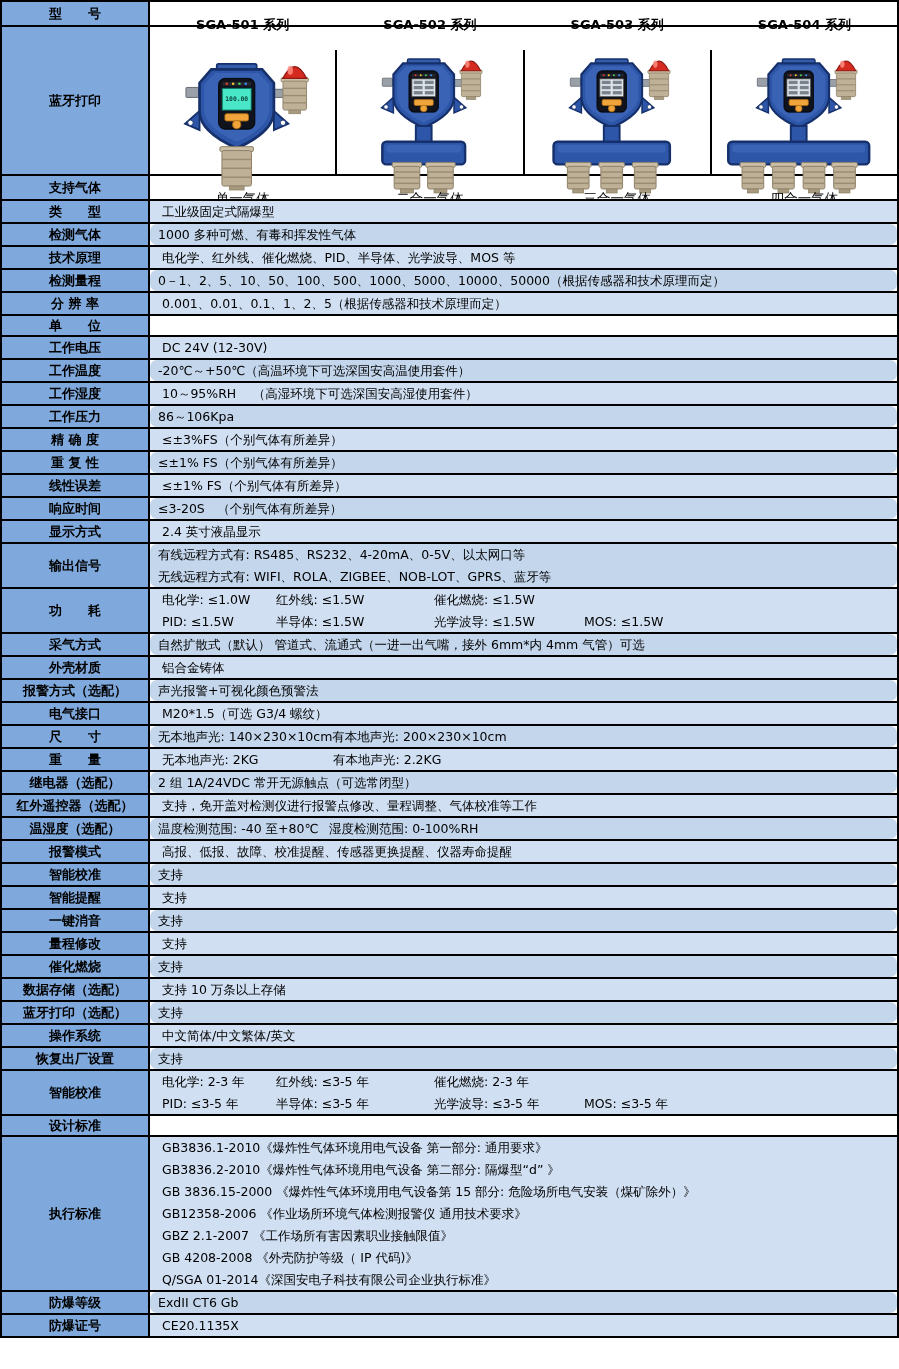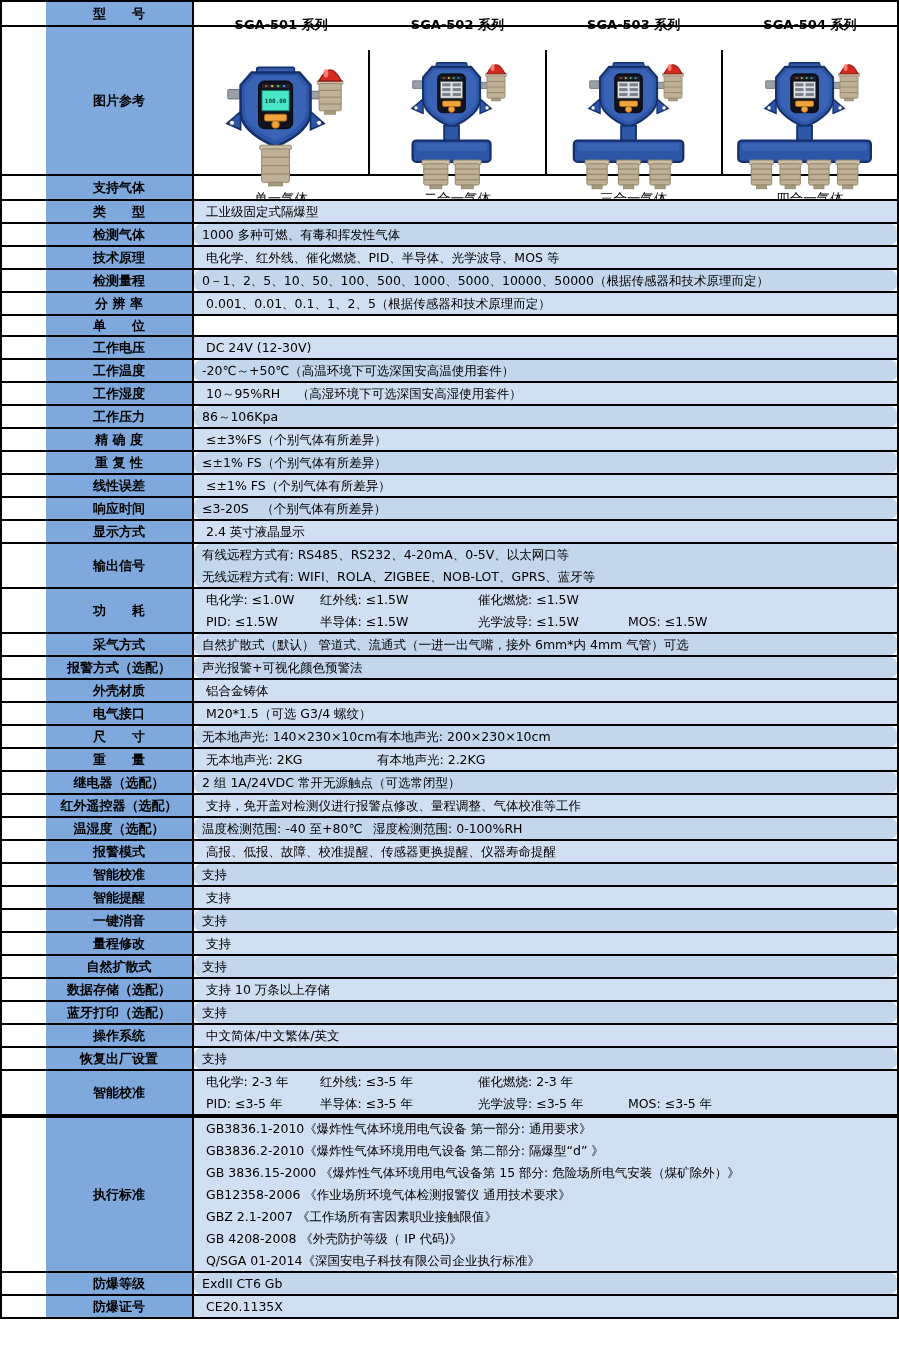--- a/index.html
+++ b/index.html
@@ -3,21 +3,21 @@
 <meta charset="utf-8">
 <style>
   html,body{margin:0;padding:0;background:#ffffff;}
   body{width:899px;font-family:"DejaVu Sans","Liberation Sans",sans-serif;color:#000;}
   .sheet{width:899px;box-sizing:border-box;border:2px solid var(--border,#000);background:#fff;}
   .trow{display:flex;border-bottom:2px solid var(--border,#000);align-items:stretch;}
   .trow:last-child{border-bottom:none;}
   .cell{box-sizing:border-box;}
   .lbl{width:148px;min-width:148px;background:var(--label-bg,#7fa9dc);border-right:2px solid var(--border,#000);
        display:flex;align-items:center;justify-content:center;text-align:right;
-       font-weight:bold;font-size:13px;line-height:15px;padding:2px 3px;white-space:pre-wrap;margin-left:44px;}
+       font-weight:bold;font-size:13px;line-height:15px;padding:2px 3px;white-space:pre-wrap;}
   .vals{flex:1;display:flex;min-width:0;margin-top:23px;}
   .vcell{flex:1;display:flex;align-items:center;justify-content:center;border-right:2px solid var(--border,#000);
          font-size:13px;font-weight:bold;min-width:0;}
   .vcell:last-child{border-right:none;}
   .header-row{height:23px;}
   .header-row .vcell{background:var(--header-bg,#c9daf0);}
   .image-row .vcell{background:#ffffff;padding:0;align-items:flex-start;}
   .image-row{height:147px;}
   .gas-row{height:23px;}
   .gas-row .vcell{background:var(--row-light,#d0dff2);font-weight:normal;font-size:13.5px;}
@@ -45,21 +45,21 @@
     <div class="cell lbl">型　　号</div>
     <div class="vals" id="model-cells">
         <div class="vcell">SGA-501 系列</div>
         <div class="vcell">SGA-502 系列</div>
         <div class="vcell">SGA-503 系列</div>
         <div class="vcell">SGA-504 系列</div>
       </div>
   </div>
 
   <div class="trow image-row">
-    <div class="cell lbl">图片参考</div>
+    <div class="cell lbl">蓝牙打印</div>
     <div class="vals" id="image-cells">
         <div class="vcell image-cell">
           <svg width="100%" height="145" viewBox="0 0 188 145" preserveAspectRatio="xMidYMid meet">
             <g transform="translate(42,13) scale(0.92)">
               <rect x="-6" y="26" width="14" height="11" rx="1" fill="#9aa0a8" stroke="#5c616a"></rect>
               <rect x="90" y="28" width="16" height="9" fill="#9aa0a8" stroke="#5c616a"></rect>
               <rect x="99" y="15" width="30" height="5" rx="1.5" fill="#cabfa6" stroke="#8d8066" stroke-width="1"></rect>
               <rect x="101" y="19" width="26" height="32" rx="2" fill="#bfb198" stroke="#8d8066" stroke-width="1"></rect>
               <line x1="101" y1="27" x2="127" y2="27" stroke="#9a8d72" stroke-width="1.5"></line>
               <line x1="101" y1="35" x2="127" y2="35" stroke="#9a8d72" stroke-width="1.5"></line>
@@ -385,32 +385,32 @@
           <div class="line" data-segs="4"><span class="seg">PID: ≤1.5W</span><span class="seg">半导体: ≤1.5W</span><span class="seg">光学波导: ≤1.5W</span><span class="seg">MOS: ≤1.5W</span></div>
         </div>
       </div>
       <div class="trow">
         <div class="cell lbl">采气方式</div>
         <div class="cell value dark">
           <div class="line" data-segs="1"><span class="seg">自然扩散式（默认） 管道式、流通式（一进一出气嘴，接外 6mm*内 4mm 气管）可选</span></div>
         </div>
       </div>
       <div class="trow">
+        <div class="cell lbl">外壳材质</div>
+        <div class="cell value light">
+          <div class="line" data-segs="1"><span class="seg">铝合金铸体</span></div>
+        </div>
+      </div>
+      <div class="trow">
         <div class="cell lbl">报警方式（选配）</div>
         <div class="cell value dark">
           <div class="line" data-segs="1"><span class="seg">声光报警+可视化颜色预警法</span></div>
         </div>
       </div>
       <div class="trow">
-        <div class="cell lbl">外壳材质</div>
-        <div class="cell value light">
-          <div class="line" data-segs="1"><span class="seg">铝合金铸体</span></div>
-        </div>
-      </div>
-      <div class="trow">
         <div class="cell lbl">电气接口</div>
         <div class="cell value light">
           <div class="line" data-segs="1"><span class="seg">M20*1.5（可选 G3/4 螺纹）</span></div>
         </div>
       </div>
       <div class="trow">
         <div class="cell lbl">尺　　寸</div>
         <div class="cell value dark">
           <div class="line" data-segs="2"><span class="seg">无本地声光: 140×230×10cm</span><span class="seg">有本地声光: 200×230×10cm</span></div>
         </div>
@@ -463,21 +463,21 @@
           <div class="line" data-segs="1"><span class="seg">支持</span></div>
         </div>
       </div>
       <div class="trow">
         <div class="cell lbl">量程修改</div>
         <div class="cell value light">
           <div class="line" data-segs="1"><span class="seg">支持</span></div>
         </div>
       </div>
       <div class="trow">
-        <div class="cell lbl">自然扩散式</div>
+        <div class="cell lbl">催化燃烧</div>
         <div class="cell value dark">
           <div class="line" data-segs="1"><span class="seg">支持</span></div>
         </div>
       </div>
       <div class="trow">
         <div class="cell lbl">数据存储（选配）</div>
         <div class="cell value light">
           <div class="line" data-segs="1"><span class="seg">支持 10 万条以上存储</span></div>
         </div>
       </div>
@@ -500,20 +500,21 @@
         </div>
       </div>
       <div class="trow">
         <div class="cell lbl">智能校准</div>
         <div class="cell value light">
           <div class="line" data-segs="3"><span class="seg">电化学: 2-3 年</span><span class="seg">红外线: ≤3-5 年</span><span class="seg">催化燃烧: 2-3 年</span></div>
           <div class="line" data-segs="4"><span class="seg">PID: ≤3-5 年</span><span class="seg">半导体: ≤3-5 年</span><span class="seg">光学波导: ≤3-5 年</span><span class="seg">MOS: ≤3-5 年</span></div>
         </div>
       </div>
       <div class="trow">
+        <div class="cell lbl">设计标准</div>
       </div>
       <div class="trow">
         <div class="cell lbl">执行标准</div>
         <div class="cell value light">
           <div class="line" data-segs="1"><span class="seg">GB3836.1-2010《爆炸性气体环境用电气设备 第一部分: 通用要求》</span></div>
           <div class="line" data-segs="1"><span class="seg">GB3836.2-2010《爆炸性气体环境用电气设备 第二部分: 隔爆型“d” 》</span></div>
           <div class="line" data-segs="1"><span class="seg">GB 3836.15-2000 《爆炸性气体环境用电气设备第 15 部分: 危险场所电气安装（煤矿除外）》</span></div>
           <div class="line" data-segs="1"><span class="seg">GB12358-2006 《作业场所环境气体检测报警仪 通用技术要求》</span></div>
           <div class="line" data-segs="1"><span class="seg">GBZ 2.1-2007 《工作场所有害因素职业接触限值》</span></div>
           <div class="line" data-segs="1"><span class="seg">GB 4208-2008 《外壳防护等级（ IP 代码)》</span></div>

